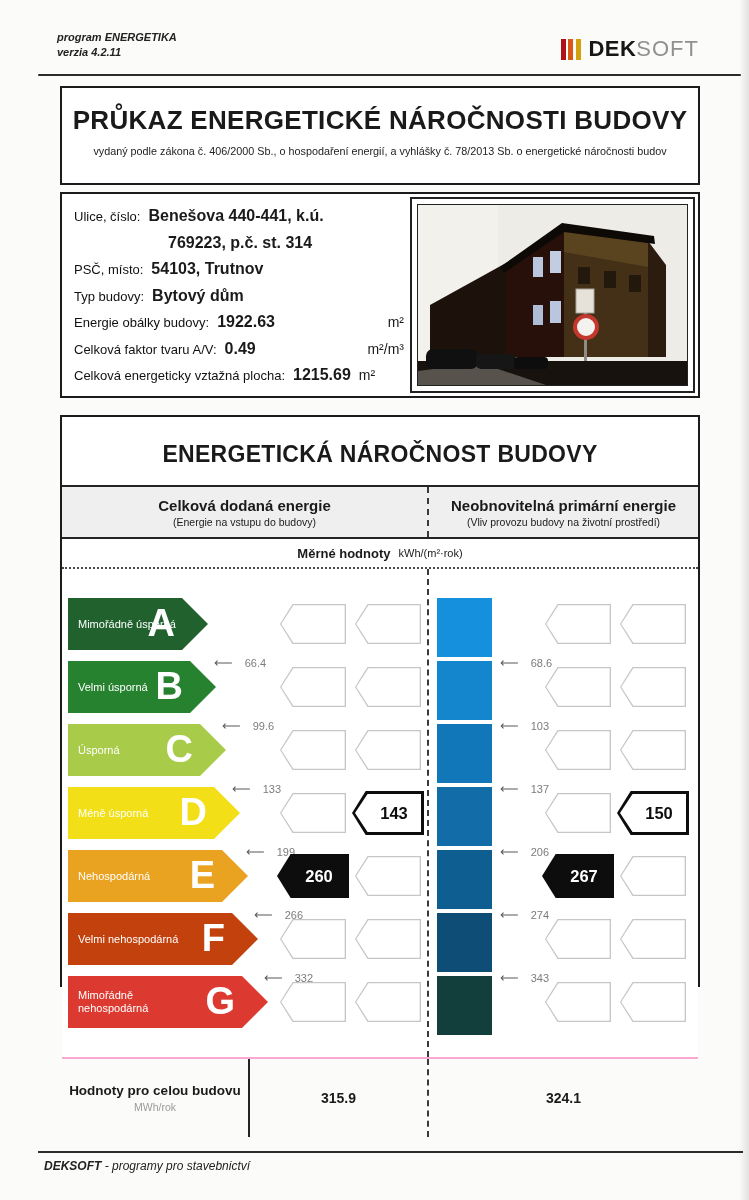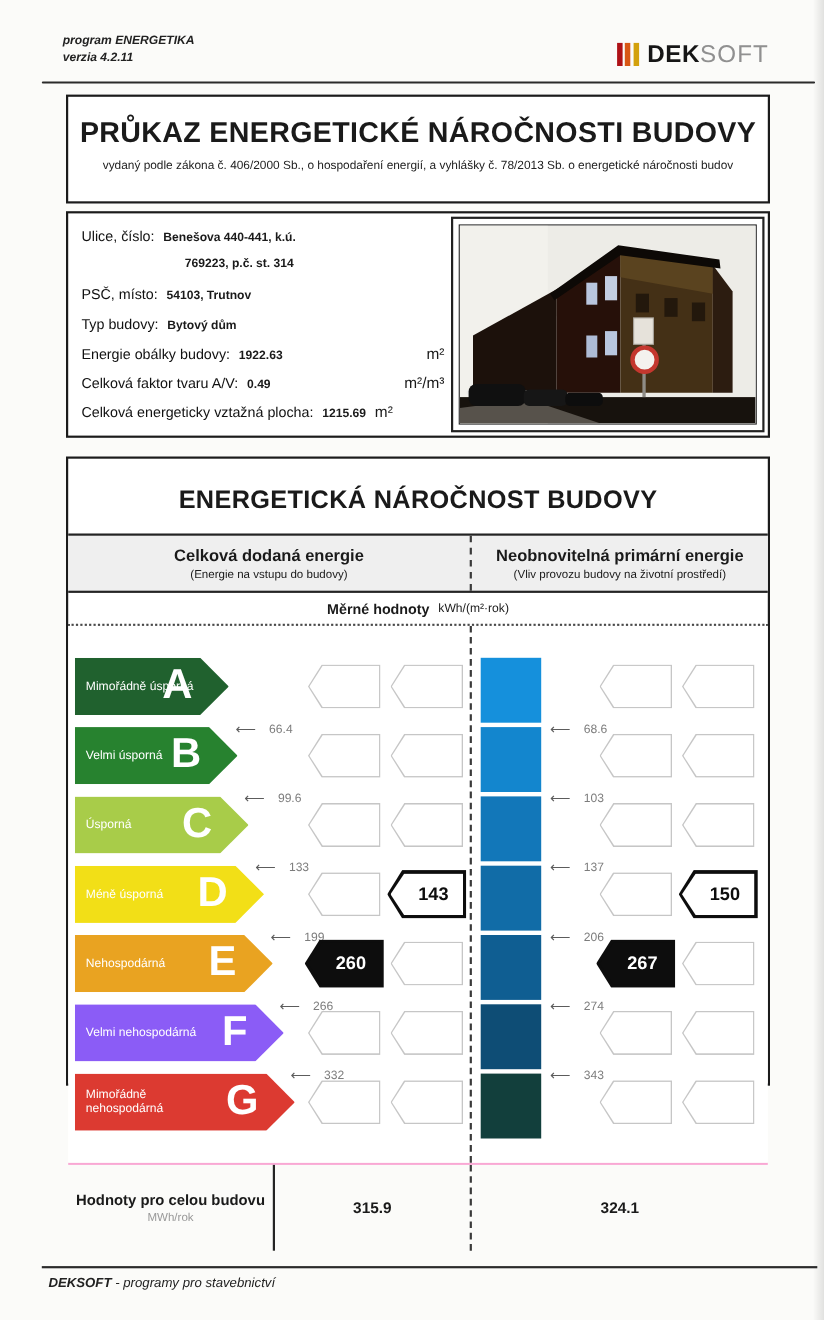--- a/index.html
+++ b/index.html
@@ -20,21 +20,21 @@
   
   .box{position:absolute;left:60px;width:640px;background:#fff;border:2px solid #1b1b1b;box-sizing:border-box;}
   .box1{top:86px;height:99px;}
   .cert-title{text-align:center;margin-top:17px;font-size:26px;font-weight:bold;letter-spacing:.3px;}
   .cert-sub{text-align:center;margin-top:9px;font-size:10.8px;color:#222;}
 
   .box2{top:192px;height:206px;}
   .info{position:absolute;left:12px;top:13px;width:330px;}
   .irow{display:flex;align-items:baseline;height:26.5px;}
   .ilabel{font-size:13px;color:#111;white-space:nowrap;}
-  .ival{font-size:11px;font-weight:bold;margin-left:8px;white-space:nowrap;}
+  .ival{font-size:16px;font-weight:bold;margin-left:8px;white-space:nowrap;}
   .ival.cont{margin-left:94px;}
   .iunit{font-size:14px;}
   .iunit.right{margin-left:auto;}
   .iunit.inline{margin-left:8px;}
   .photo-frame{position:absolute;left:348px;top:3px;width:285px;height:196px;border:2px solid #222;
                background:#fff;box-sizing:border-box;padding:5px;}
   .photo-inner{width:100%;height:100%;border:1.5px solid #222;box-sizing:border-box;overflow:hidden;}
   .photo-inner svg{display:block;width:100%;height:100%;}
 
   
@@ -247,21 +247,21 @@
           <span class="class-letter">D</span>
         </div>
       </div>
       <div class="crow r4">
         <div class="class-arrow" style="background-color: rgb(233, 163, 33);">
           <span class="class-label">Nehospodárná</span>
           <span class="class-letter">E</span>
         </div>
       </div>
       <div class="crow r5">
-        <div class="class-arrow" style="background-color: #8b5cf6;">
+        <div class="class-arrow" style="background-color: #c2410c;">
           <span class="class-label">Velmi nehospodárná</span>
           <span class="class-letter">F</span>
         </div>
       </div>
       <div class="crow r6">
         <div class="class-arrow" style="background-color: rgb(220, 58, 49);">
           <span class="class-label">Mimořádně nehospodárná</span>
           <span class="class-letter">G</span>
         </div>
       </div>

